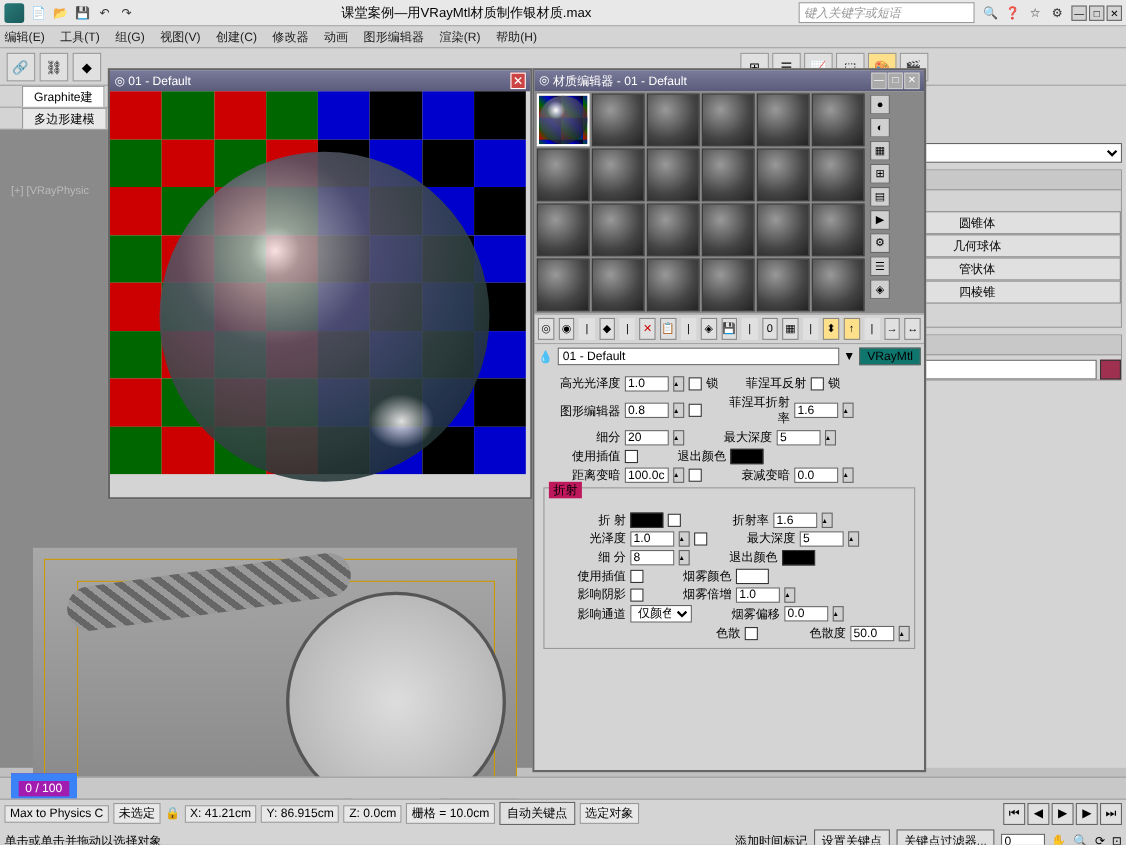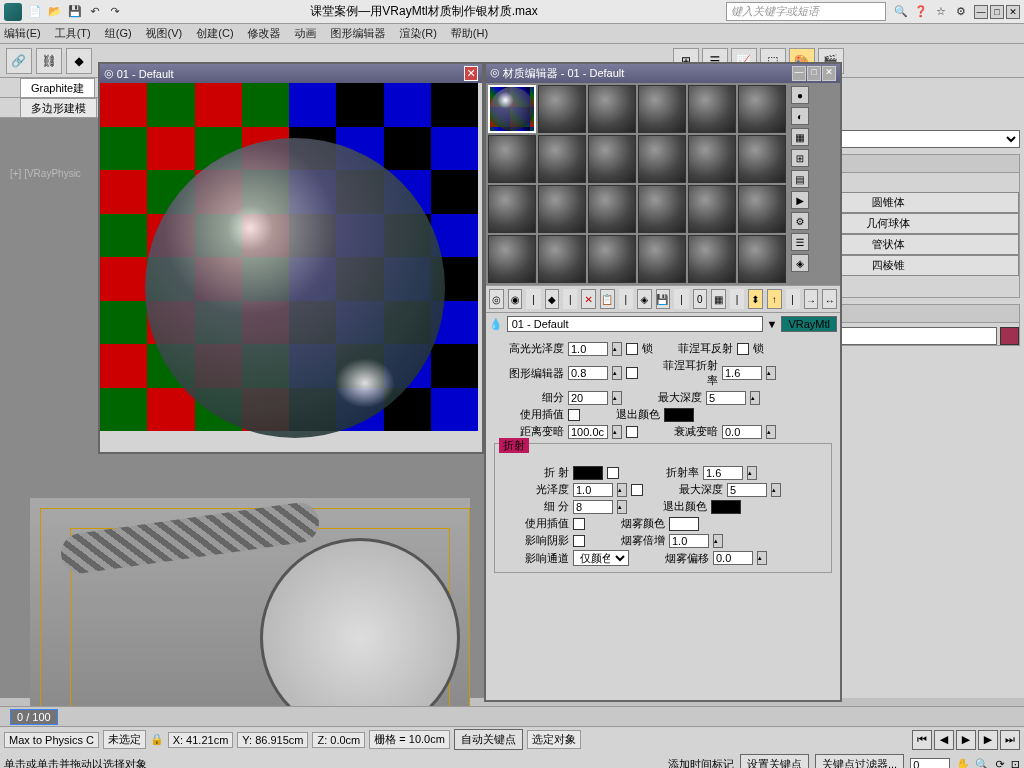--- a/index.html
+++ b/index.html
@@ -430,26 +430,33 @@
           <input class="spin" value="1.0" style="">
           <span class="spb">▴</span>
         </div>
       <div class="prow">
           <span class="lbl">影响通道</span>
           <select class="spin" style="width:56px"><option>仅颜色</option></select>
           <span class="lbl-r">烟雾偏移</span>
           <input class="spin" value="0.0" style="">
           <span class="spb">▴</span>
         </div>
+      <div class="prow" style="justify-content:flex-end">
+          <span>色散</span>
+          <span class="chk"></span>
+          <span class="lbl-r">色散度</span>
+          <input class="spin" value="50.0" style="">
+          <span class="spb">▴</span>
+        </div>
     </div>
   </div>
 </div>
 
 <div class="timeline">
-  <span style="background:#737373;color:#fff;padding:1px 6px;border:1px solid #3b82f6">0 / 100</span>
+  <span style="background:#a21caf;color:#fff;padding:1px 6px;border:7px solid #3b82f6">0 / 100</span>
 </div>
 
 <div class="statusbar">
   <div class="sb-field">Max to Physics C</div>
   <div class="sb-field">未选定</div>
   <span>🔒</span>
   <div class="sb-field">X: 41.21cm</div>
   <div class="sb-field">Y: 86.915cm</div>
   <div class="sb-field">Z: 0.0cm</div>
   <div class="sb-field">栅格 = 10.0cm</div>

